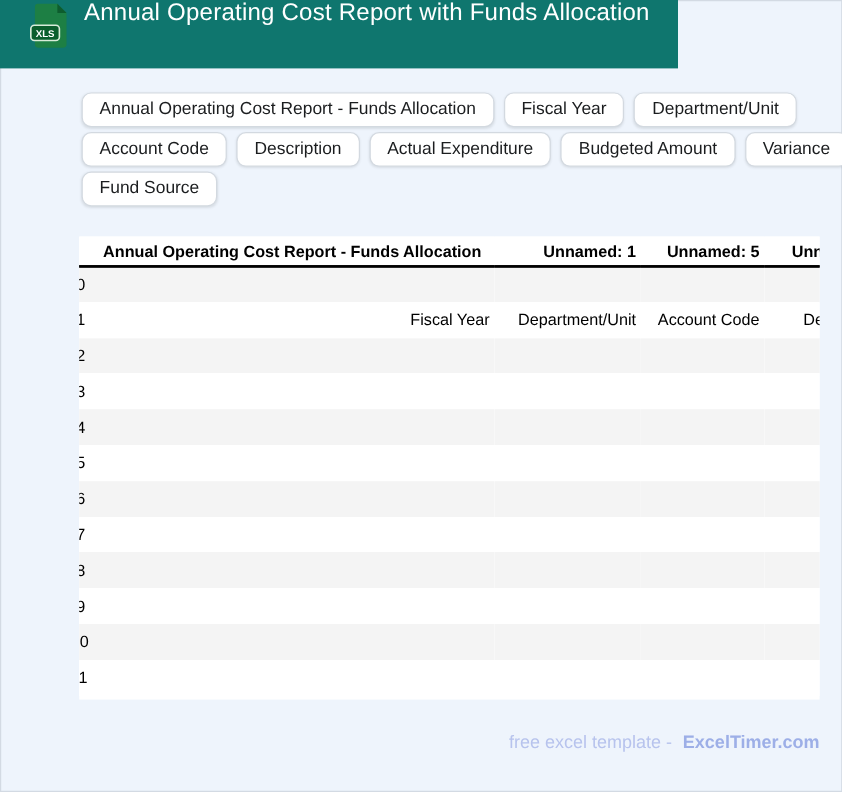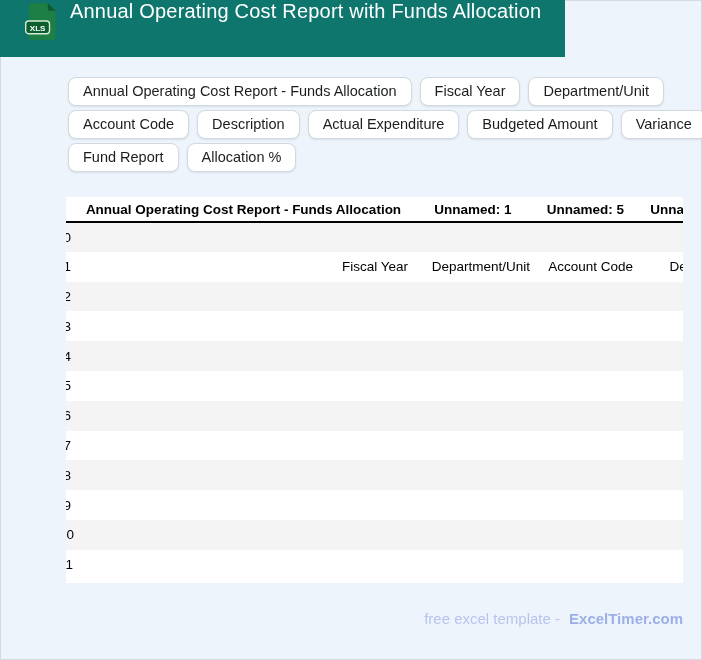--- a/index.html
+++ b/index.html
@@ -69,21 +69,21 @@
     color: #000;
   }
   table.dataframe col.c-idx { width: 20px; }
   table.dataframe col.c-1   { width: 337px; }
   table.dataframe col.c-2   { width: 122px; }
   table.dataframe col.c-3   { width: 103px; }
   table.dataframe col.c-4   { width: 104px; }
   table.dataframe th {
     height: 25px;
     font-weight: bold;
-    text-align: center;
+    text-align: right;
     vertical-align: middle;
     padding: 0 4px;
     white-space: nowrap;
     border-bottom: 2px solid #000;
     background: #ffffff;
   }
   table.dataframe th.center { text-align: center; }
   table.dataframe td {
     height: 29.8px;
     text-align: right;
@@ -127,22 +127,21 @@
     <div class="chip">Department/Unit</div>
   </div>
   <div class="chip-row">
     <div class="chip">Account Code</div>
     <div class="chip">Description</div>
     <div class="chip">Actual Expenditure</div>
     <div class="chip">Budgeted Amount</div>
     <div class="chip">Variance</div>
   </div>
   <div class="chip-row">
-    <div class="chip">Fund Report</div>
-    <div class="chip">Allocation %</div>
+    <div class="chip">Fund Source</div>
   </div>
 </div>
 
 <div class="table-clip">
   <table class="dataframe">
     <colgroup>
       <col class="c-idx">
         <col class="c-1">
         <col class="c-2">
         <col class="c-3">

